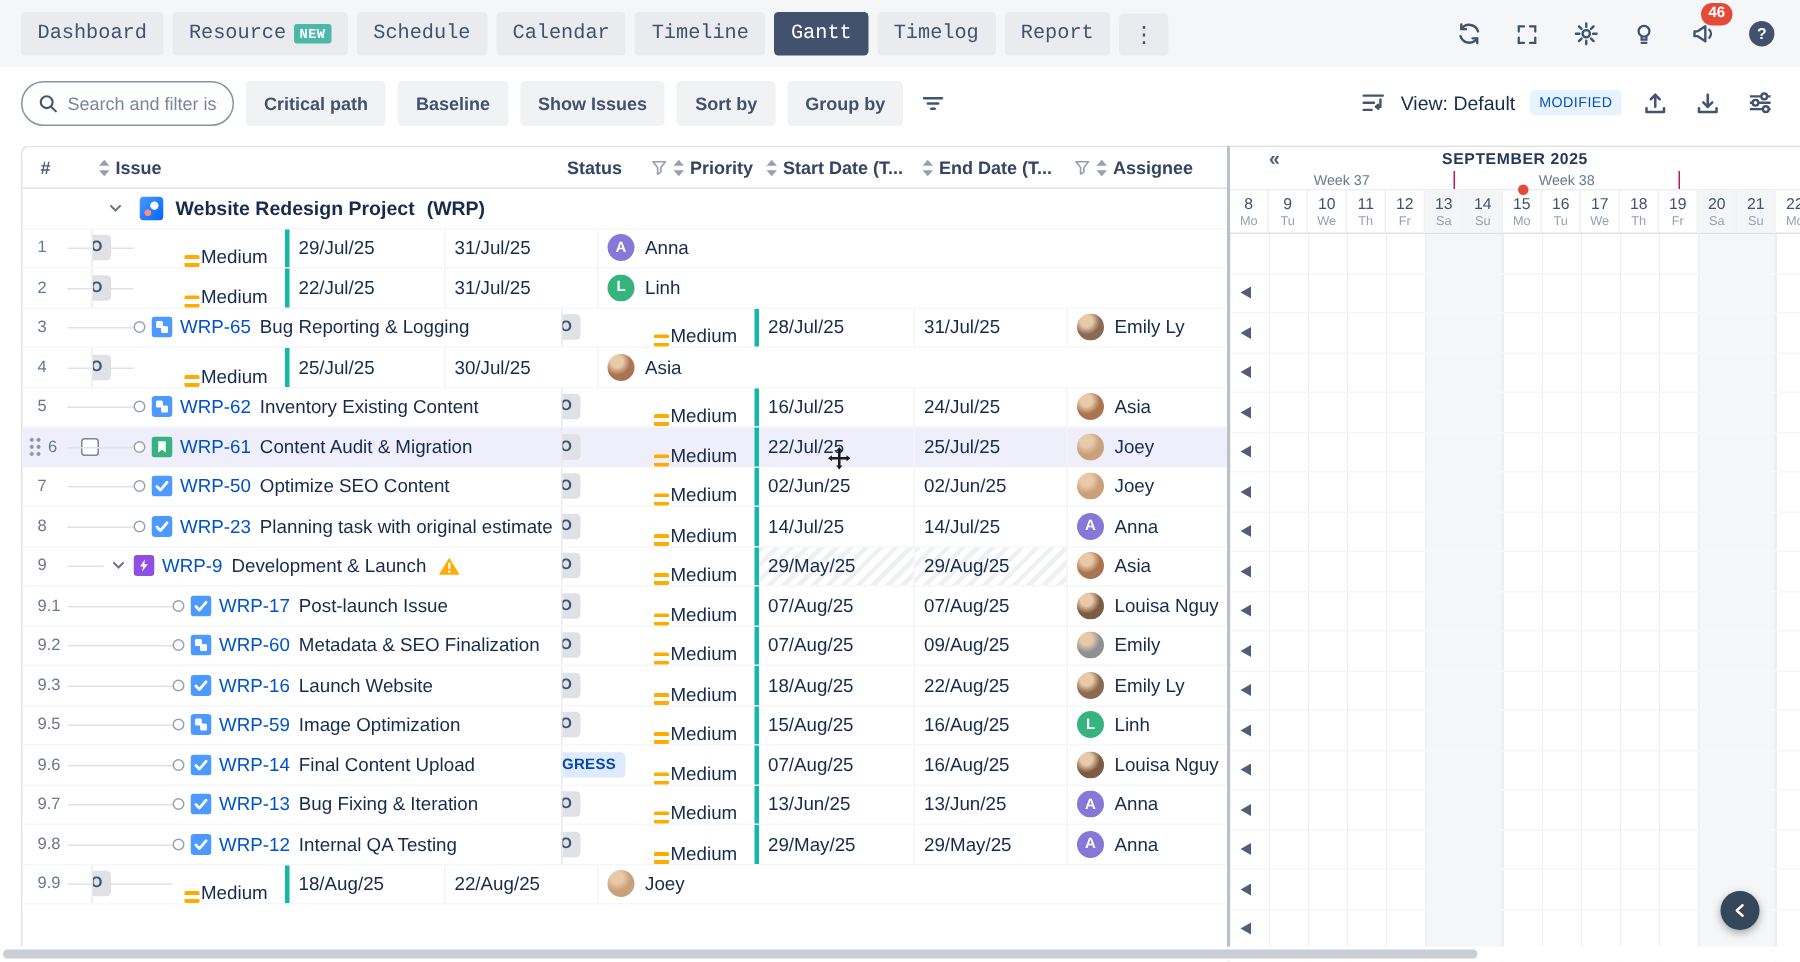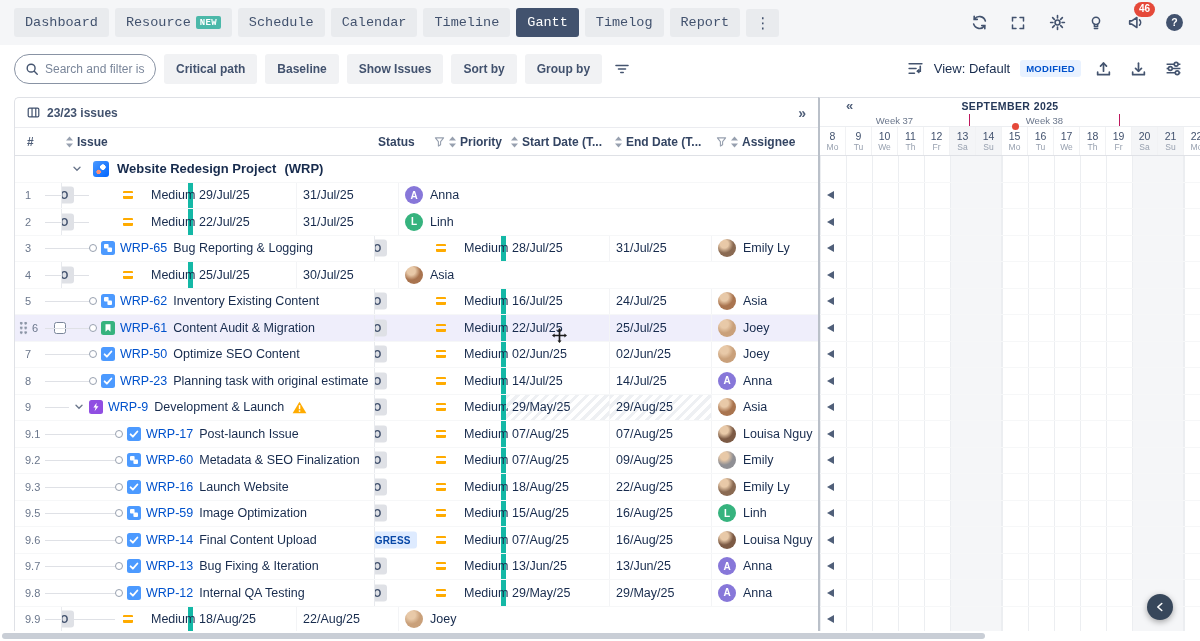--- a/index.html
+++ b/index.html
@@ -19,21 +19,21 @@
 
 .toolbar{height:47px;display:flex;align-items:center;padding:0 14px;gap:8px;background:#fff}
 .search{display:flex;align-items:center;gap:6px;border:1.5px solid #8993a4;border-radius:16px;height:30px;padding:0 10px;width:142px;background:#fff}
 .search input{border:none;outline:none;width:100%;font-size:12px;color:#172b4d;font-family:inherit;background:transparent}
 .search input::placeholder{color:#7a869a}
 .tbtn{height:30px;background:#f1f2f4;border:none;border-radius:3px;font-size:12px;font-weight:bold;color:#42526e;
   padding:0 12px;font-family:inherit;cursor:pointer;white-space:nowrap}
 .iconbtn{background:none;border:none;cursor:pointer;display:flex;align-items:center;justify-content:center;padding:4px}
 .toolbar-right{margin-left:auto;display:flex;align-items:center;gap:10px}
 .view-label{font-size:13px;color:#172b4d}
-.badge-modified{background:#e9f2ff;color:#0052cc;font-size:9.5px;font-weight:bold;padding:3px 6px;border-radius:3px;letter-spacing:.3px}
+.badge-modified{background:#e9f2ff;color:#0052cc;font-size:9.5px;font-weight:normal;padding:3px 6px;border-radius:3px;letter-spacing:.3px}
 
 .main{position:absolute;top:92px;left:0;right:0;bottom:0;display:flex}
 .left-card{position:relative;margin:5px 0 0 14px;width:804px;height:540px;background:#fff;
   border:1px solid #dfe1e6;border-right:none;border-bottom:none;border-top-left-radius:5px;overflow:hidden}
 .timeline{position:relative;margin-top:5px;flex:1;height:calc(100% - 5px);border-left:2px solid #bac0c9;border-top:1px solid #dfe1e6;overflow:hidden;background:#fff}
 
 .issues-bar{height:30px;display:flex;align-items:center;padding:0 12px;gap:7px;border-bottom:1px solid #ebecf0;
   font-size:12px;font-weight:bold;color:#42526e}
 .expand-ic{margin-left:auto;color:#505f79;font-size:14px;font-weight:bold;cursor:pointer}
 .cols{height:28px;display:flex;align-items:center;border-bottom:1px solid #dfe1e6;font-size:12px;font-weight:bold;color:#344563}
@@ -42,21 +42,21 @@
 .h-issue{width:313px}.h-status{width:56px}.h-priority{width:76px}.h-start{width:104px}.h-end{width:102px}.h-assignee{flex:1}
 
 .rows{position:relative}
 .row{height:26.5px;display:flex;align-items:center;position:relative;font-size:12.5px;border-bottom:1px solid #f6f7f8}
 .row.hl{background:#efeefb}
 .c-num{width:46px;flex:none;font-size:11px;color:#6b778c;padding-left:10px;display:flex;align-items:center;gap:4px}
 .row.hl .c-num{padding-left:4px}
 .rn{flex:none}
 .c-issue{width:313px;flex:none;display:flex;align-items:center;height:100%;overflow:hidden;position:relative;z-index:1}
 .c-status{width:56px;flex:none;position:relative;height:100%;overflow:hidden;border-left:1px solid #e8eaee}
-.c-priority{width:76px;flex:none;display:flex;align-items:center;gap:18px;padding-left:6px;border-right:5px solid #14b8a6;height:100%}
+.c-priority{width:76px;flex:none;display:flex;align-items:flex-end;gap:1px;padding-left:6px;border-right:3px solid #14b8a6;height:100%}
 .c-start,.c-end{display:flex;align-items:center;height:100%;padding:0 6px;border-right:1px solid #f3f4f6}
 .c-start{width:104px;flex:none}.c-end{width:102px;flex:none}
 .c-assignee{flex:1;display:flex;align-items:center;gap:7px;padding-left:6px;overflow:hidden;white-space:nowrap}
 .tline{position:absolute;top:50%;height:1px;background:#dfe1e6;left:30px;z-index:0}
 .node{width:8px;height:8px;border:1.5px solid #98a1b0;border-radius:50%;background:#fff;flex:none;margin-right:4px}
 .type-ic{flex:none;width:14px;height:14px;margin-right:5px;display:flex}
 .key{color:#0052cc;text-decoration:none;margin-right:6px;white-space:nowrap;flex:none;cursor:pointer}
 .ttl{white-space:nowrap;overflow:hidden;text-overflow:ellipsis;color:#172b4d}
 .warn{margin-left:8px;flex:none;display:flex}
 .chev-in{flex:none;display:flex;margin-right:4px}
@@ -224,30 +224,20 @@
           <circle cx="5" cy="8" r="1.8" fill="#fff"></circle>
           <circle cx="11.5" cy="12" r="1.8" fill="#fff"></circle>
         </svg>
     </button>
   </div>
 </div>
 
 <div class="main">
 
   <div class="left-card">
-    <div class="issues-bar">
-      <span>
-        <svg width="13" height="13" viewBox="0 0 16 16" fill="none" stroke="#42526e" stroke-width="1.5">
-          <rect x="1.5" y="2.5" width="13" height="11" rx="1.5"></rect>
-            <path d="M6.2 2.5v11M10.8 2.5v11"></path>
-          </svg>
-      </span>
-      <span>23/23 issues</span>
-      <span class="expand-ic">»</span>
-    </div>
 
     <div class="cols">
       <div class="h h-num">
           <span>#</span>
         </div>
       <div class="h h-issue">
         <svg width="9" height="12" viewBox="0 0 9 12">
             <path d="M4.5 0.5L8 4.5H1z" fill="#97a0af"></path>
             <path d="M4.5 11.5L1 7.5h7z" fill="#97a0af"></path>
           </svg>

